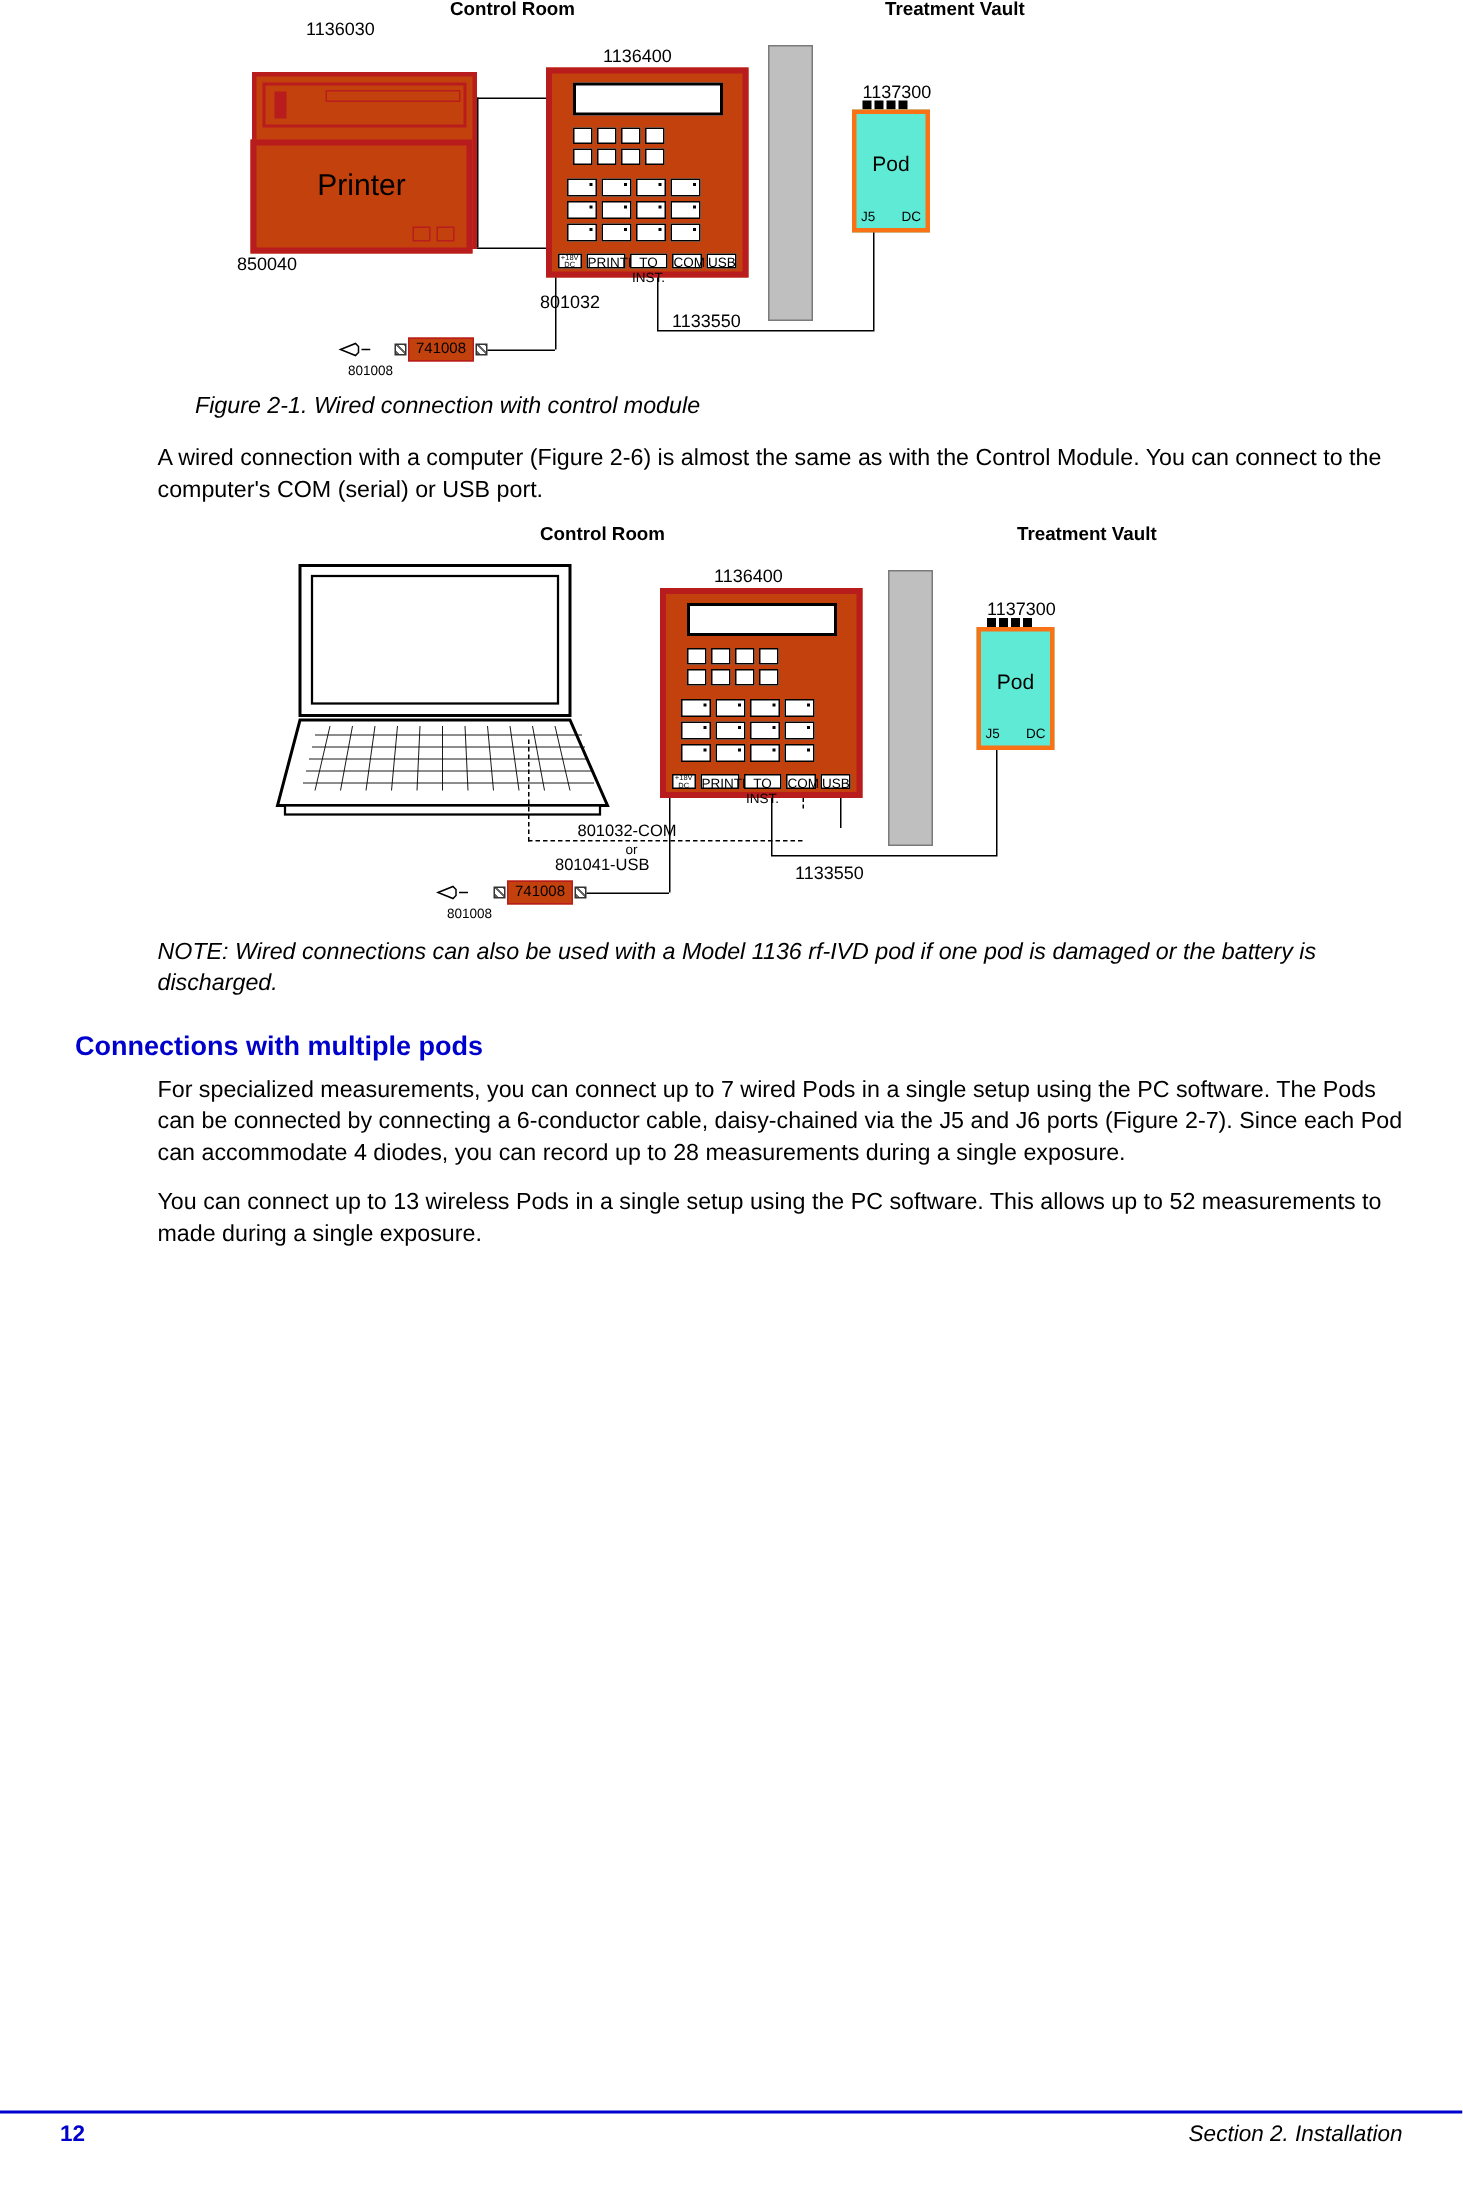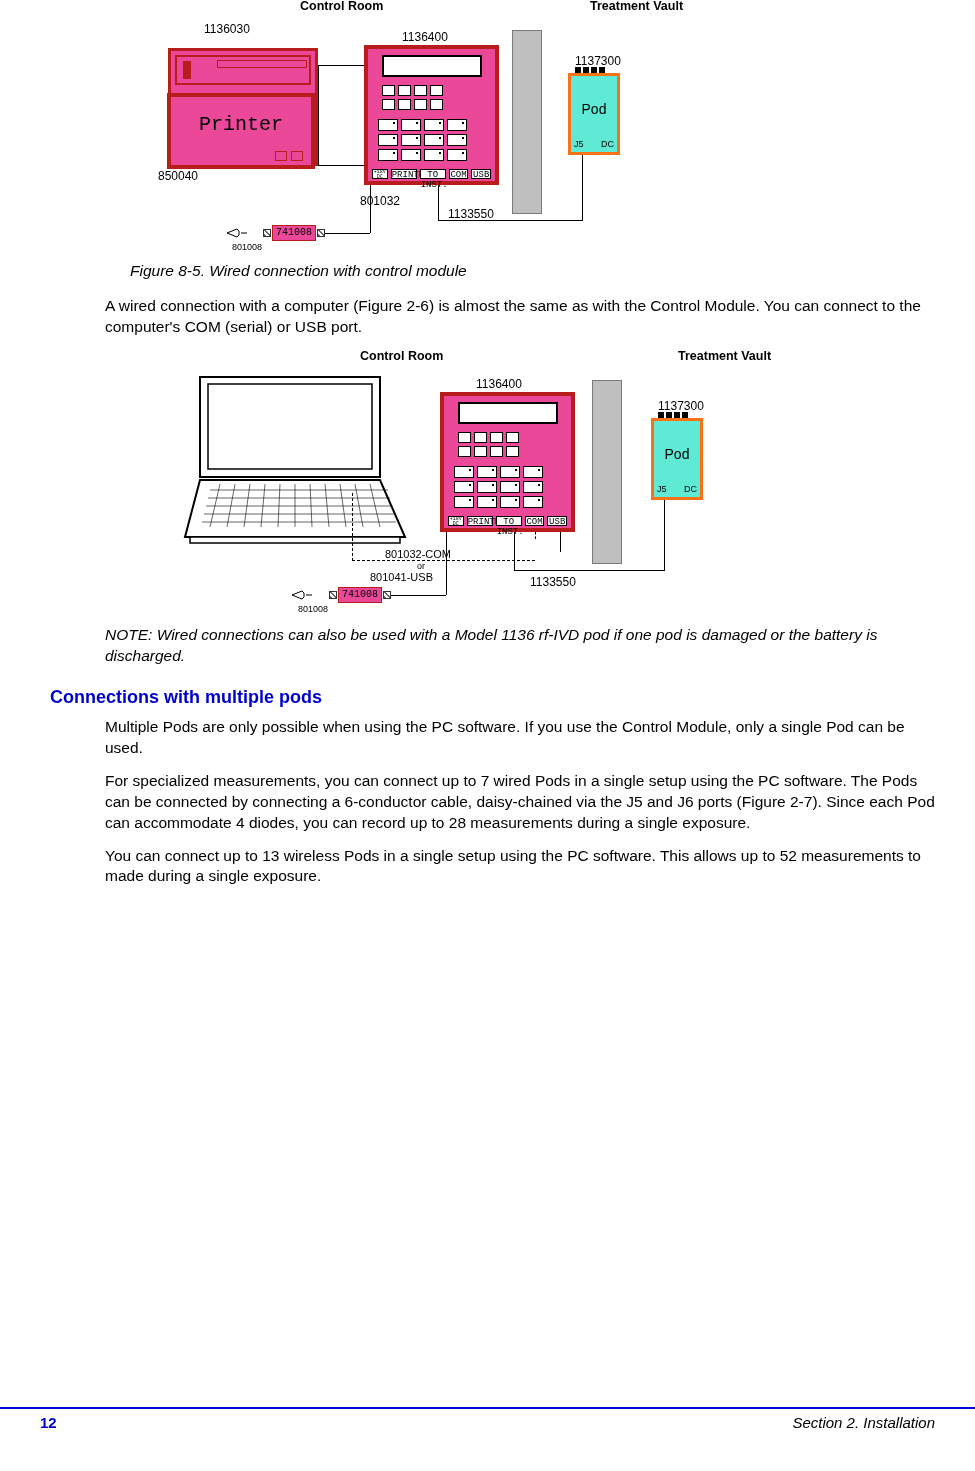--- a/index.html
+++ b/index.html
@@ -41,21 +41,21 @@
     .diag { position: relative; font-family: Arial, sans-serif; }
     .diag svg { display: block; }
     .diag-label { font-size: 12.5px; font-weight: bold; position: absolute; }
     .diag-num { font-size: 12px; position: absolute; }
     .diag-small { font-size: 9px; position: absolute; }
 
     
     #fig25 { width: 620px; height: 255px; margin-left: 20px; }
     #fig26 { width: 680px; height: 265px; margin-left: 50px; }
     
-    .box { position: absolute; border: 4px solid #b91c1c; background: #ec4899; font-family: Liberation Mono, monospace; }
+    .box { position: absolute; border: 4px solid #b91c1c; background: #c2410c; }
     .box-thick { border-width: 4px; }
     .grey-bar { position: absolute; background: #bfbfbf; border: 1px solid #7a7a7a; }
     .line { position: absolute; background: #000; }
     .hline { height: 1.2px; }
     .vline { width: 1.2px; }
     .connector-box { position: absolute; border: 1px solid #000; background: #fff; font-size: 9px; text-align: center; }
     .keypad { position: absolute; display: grid; grid-template-columns: repeat(4, 1fr); gap: 3px; }
     .key { border: 1px solid #000; background: #fff; width: 13px; height: 11px; }
     .keypad2 { position: absolute; display: grid; grid-template-columns: repeat(4, 1fr); gap: 3px; }
     .key2 { border: 1px solid #000; background: #fff; width: 20px; height: 12px; position: relative; }
@@ -71,21 +71,21 @@
 </head>
 <body>
 
 <div class="page">
 
   <div class="figure-block">
     <div id="fig25" class="diag">
       <div class="diag-label" style="left:150px; top:-2px;">Control Room</div>
       <div class="diag-label" style="left:440px; top:-2px;">Treatment Vault</div>
 
-      <div class="diag-num" style="left:54px; top:21px;">1136030</div>
+      <div class="diag-num" style="left:54px; top:11px;">1136030</div>
       <div class="box" style="left:18px; top:48px; width:150px; height:118px; border-width:3px;">
         <div class="box" style="left:4px; top:4px; width:136px; height:30px; border-width:2px;">
           <div class="box" style="left:6px; top:4px; width:8px; height:18px;"></div>
           <div class="box" style="left:40px; top:3px; width:90px; height:8px; border-width:1px;"></div>
         </div>
         <div class="box box-thick" style="left:-4px; top:42px; width:148px; height:76px;">
           <div style="position:absolute; left:0; right:0; top:14px; text-align:center; font-size:20px;">Printer</div>
           <div class="box" style="right:8px; bottom:4px; width:12px; height:10px; border-width:1px;"></div>
           <div class="box" style="right:24px; bottom:4px; width:12px; height:10px; border-width:1px;"></div>
         </div>
@@ -186,21 +186,21 @@
             <line x1="16" y1="8" x2="22" y2="8" stroke="#000"></line>
           </svg>
         </div>
       <div class="diag-small" style="left:82px; top:241px;">801008</div>
       <div class="box" style="left:122px; top:225px; width:44px; height:16px; border-width:1px; font-size:10px; text-align:center; line-height:14px;">741008</div>
       <div class="hatched" style="left:113px; top:229px; width:8px; height:8px;"></div>
       <div class="hatched" style="left:167px; top:229px; width:8px; height:8px;"></div>
       <div class="line hline" style="left:175px; top:233px; width:45px;"></div>
       <div class="line vline" style="left:220px; top:185px; height:48px;"></div>
     </div>
-    <div class="fig-caption">Figure 8-5. Wired connection with control module</div>
+    <div class="fig-caption">Figure 2-1. Wired connection with control module</div>
   </div>
 
   <p class="body-text">A wired connection with a computer (Figure 2-6) is almost the same as with the Control Module. You can connect to the computer's COM (serial) or USB port.</p>
 
   <div class="figure-block">
     <div id="fig26" class="diag">
       <div class="diag-label" style="left:180px; top:-2px;">Control Room</div>
       <div class="diag-label" style="left:498px; top:-2px;">Treatment Vault</div>
 
       <svg width="230" height="175" style="position:absolute; left:0; top:22px;">
@@ -334,21 +334,20 @@
       <div class="hatched" style="left:203px; top:241px; width:8px; height:8px;"></div>
       <div class="line hline" style="left:211px; top:245px; width:55px;"></div>
       <div class="line vline" style="left:266px; top:182px; height:63px;"></div>
     </div>
   </div>
 
   <p class="note-text">NOTE: Wired connections can also be used with a Model 1136 rf-IVD pod if one pod is damaged or the battery is discharged.</p>
 
   <h3 class="section-heading">Connections with multiple pods</h3>
 
-  <p class="body-text">Multiple Pods are only possible when using the PC software. If you use the Control Module, only a single Pod can be used.</p>
   <p class="body-text">For specialized measurements, you can connect up to 7 wired Pods in a single setup using the PC software. The Pods can be connected by connecting a 6-conductor cable, daisy-chained via the J5 and J6 ports (Figure 2-7). Since each Pod can accommodate 4 diodes, you can record up to 28 measurements during a single exposure.</p>
   <p class="body-text">You can connect up to 13 wireless Pods in a single setup using the PC software. This allows up to 52 measurements to made during a single exposure.</p>
 
 </div>
 
 <div class="footer">
   <span class="footer-page">12</span>
   <span class="footer-section">Section 2. Installation</span>
 </div>
 

